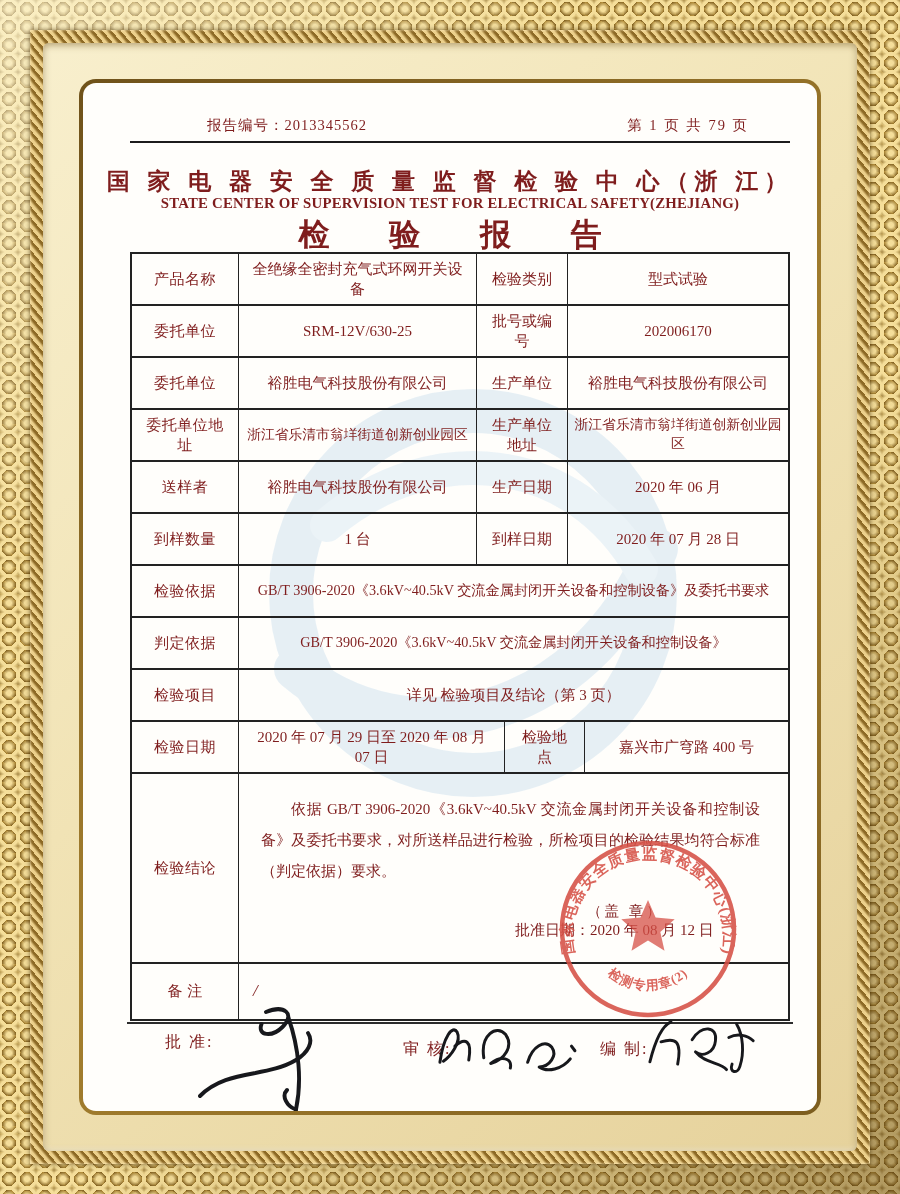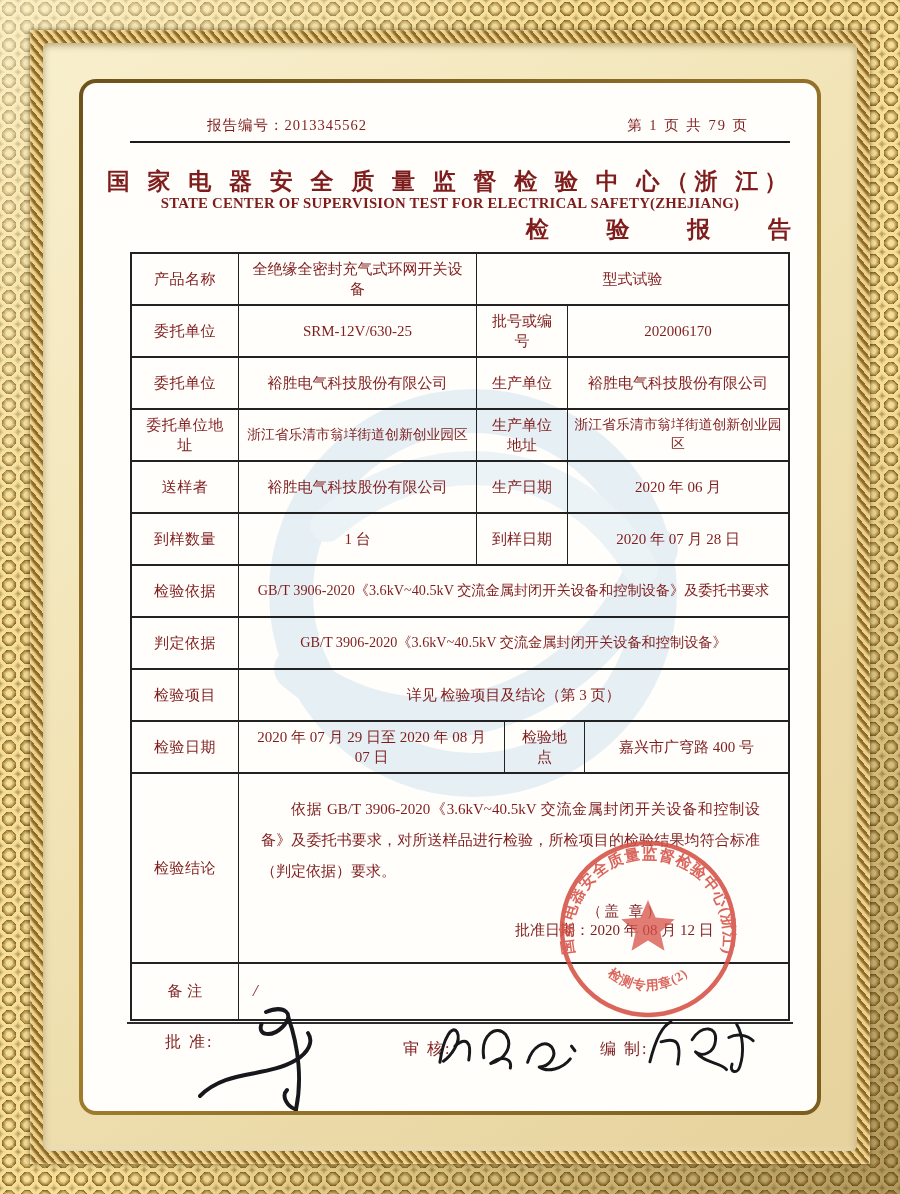--- a/index.html
+++ b/index.html
@@ -25,22 +25,22 @@
   .page{position:absolute;inset:83px;border-radius:13px;background:#fffefb;overflow:hidden;}
 
   
   .hdr-no{position:absolute;left:124px;top:33px;font-size:14.5px;letter-spacing:1px;}
   .hdr-page{position:absolute;right:68px;top:33px;font-size:14.5px;letter-spacing:2px;}
   .hdr-rule{position:absolute;left:47px;top:58px;width:660px;height:2px;background:#1c1c1c;}
   .title-cn{position:absolute;left:0;right:0;top:77px;text-align:center;
             font-size:23px;font-weight:bold;letter-spacing:6px;margin-top:6px;}
   .title-en{position:absolute;left:0;right:0;top:112px;text-align:center;
             font-size:14.8px;font-weight:bold;letter-spacing:0.2px;font-family:Liberation Serif, serif;}
-  .title-report{position:absolute;left:0;right:0;top:131px;text-align:right;
-            font-size:23px;font-weight:bold;letter-spacing:26px;text-indent:26px;}
+  .title-report{position:absolute;left:0;right:0;top:131px;text-align:center;
+            font-size:31px;font-weight:bold;letter-spacing:26px;text-indent:26px;}
 
   
   .wm{position:absolute;left:170px;top:290px;opacity:.5;}
 
   
   .rtable{position:absolute;left:47px;top:169px;width:660px;border:2px solid #222;box-sizing:border-box;}
   .trow{display:flex;border-bottom:2px solid #222;height:52px;box-sizing:border-box;}
   .trow:last-child{border-bottom:none;}
   .cell{display:flex;align-items:center;justify-content:center;text-align:center;
         box-sizing:border-box;padding:2px 10px;font-size:15px;line-height:1.35;}
@@ -98,20 +98,21 @@
 
     <div class="title-cn">国 家 电 器 安 全 质 量 监 督 检 验 中 心（浙 江）</div>
     <div class="title-en">STATE CENTER OF SUPERVISION TEST FOR ELECTRICAL SAFETY(ZHEJIANG)</div>
     <div class="title-report">检 验 报 告</div>
 
     <div class="rtable">
 
       <div class="trow">
         <div class="cell c1">产品名称</div>
         <div class="cell c2">全绝缘全密封充气式环网开关设备</div>
+        <div class="cell c3">检验类别</div>
         <div class="cell c4">型式试验</div>
       </div>
 
       <div class="trow">
         <div class="cell c1">委托单位</div>
         <div class="cell c2">SRM-12V/630-25</div>
         <div class="cell c3">批号或编号</div>
         <div class="cell c4">202006170</div>
       </div>
 

